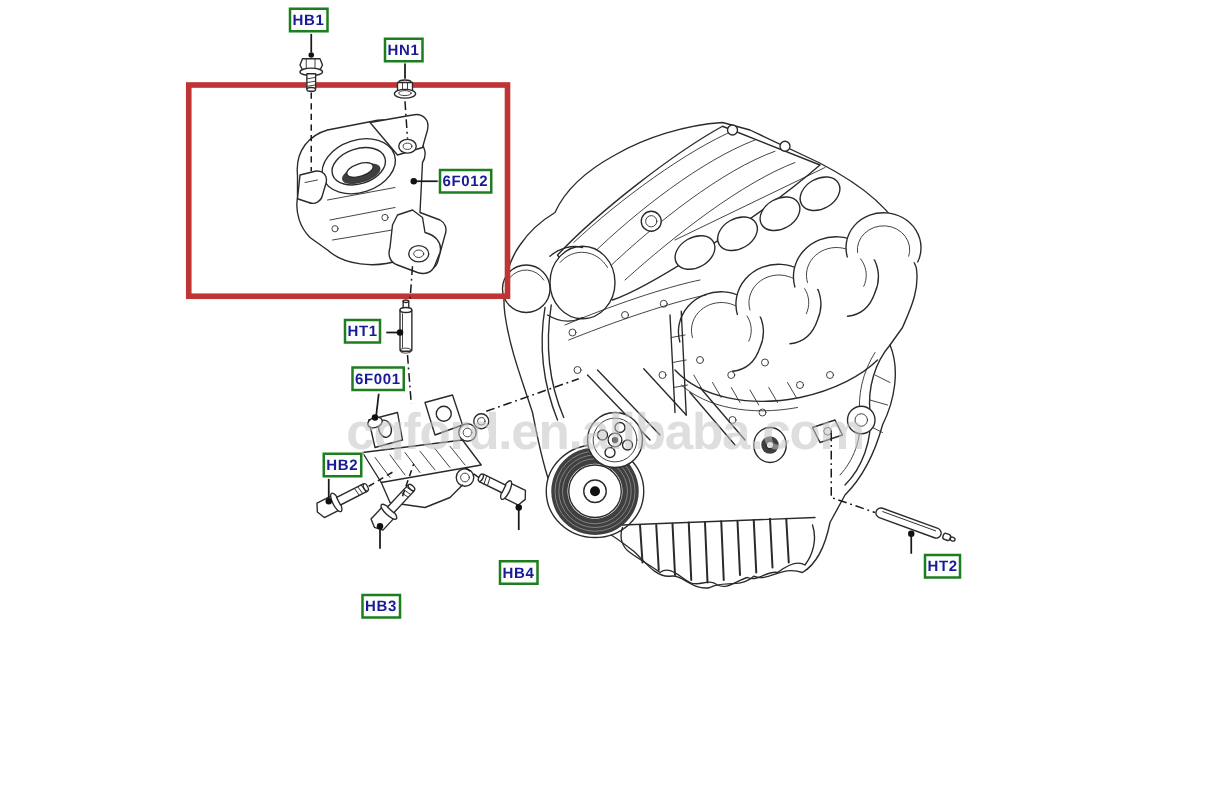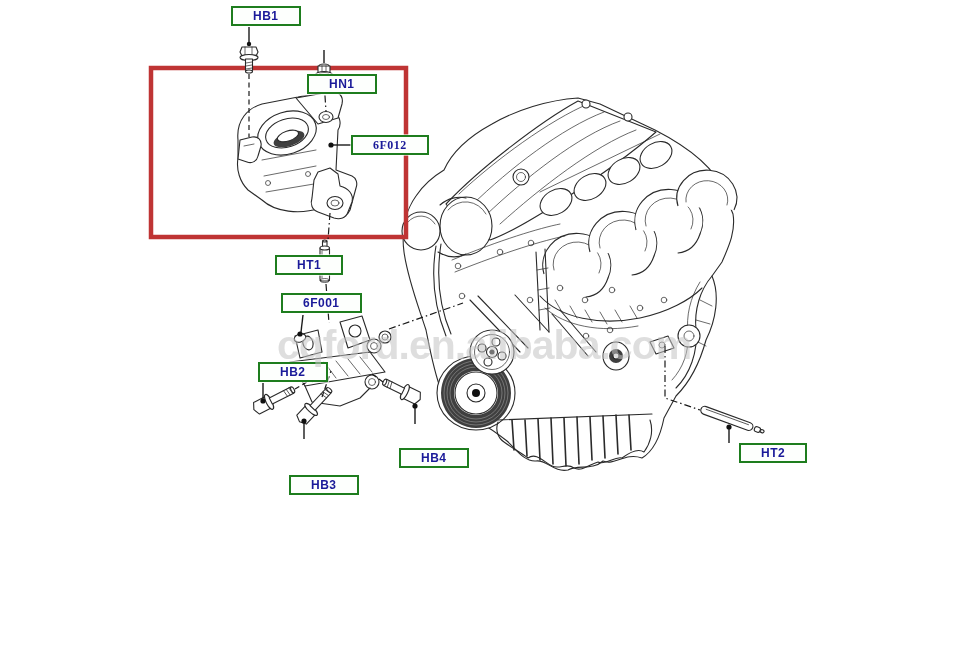--- a/index.html
+++ b/index.html
@@ -26,21 +26,21 @@
   .dash{stroke:#1a1a1a;fill:none;stroke-width:1.2;stroke-dasharray:5 3.5;}
   .dashdot{stroke:#1a1a1a;fill:none;stroke-width:1.2;stroke-dasharray:7 3 1.5 3;}
   .dot{fill:#111;stroke:none;}
   .redbox{stroke:var(--c-highlight_box);fill:none;stroke-width:4.5;}
   .plabel{
     position:absolute;
     border:2px solid var(--c-label_border);
     background:var(--c-label_background);
     color:var(--c-label_text);
     font-size:12px;font-weight:bold;line-height:14px;letter-spacing:.5px;
-    padding:1px 20px;white-space:nowrap;
+    padding:1px 1px;white-space:nowrap;
     box-shadow:0 0 0 1px rgba(255,255,255,.6);
   }
   .watermark{
     position:absolute;left:277px;top:289px;
     font-size:41px;font-weight:bold;letter-spacing:-1px;
     color:var(--c-watermark_gray);opacity:.55;
     pointer-events:none;user-select:none;white-space:nowrap;margin-top:33px;
   }
 </style>
 </head>
@@ -297,22 +297,22 @@
       <path class="leader" d="M415,424 L415,408"></path>
         <circle class="dot" cx="415" cy="406" r="2.6"></circle>
       <path class="dash" d="M383,382 L372,374"></path>
       <path class="leader" d="M729,443 L729,429"></path>
         <circle class="dot" cx="729" cy="427" r="2.6"></circle>
       <path class="dashdot" d="M665,346 L665,398 L700,410"></path>
     </g>
   </svg>
 
   <div class="plabel" style="left:231px;top:6px;">HB1</div>
-  <div class="plabel" style="left:307px;top:30px;margin-top:44px;">HN1</div>
-  <div class="plabel" style="left:351px;top:135px;font-family:Liberation Serif, serif;">6F012</div>
+  <div class="plabel" style="left:307px;top:30px;">HN1</div>
+  <div class="plabel" style="left:351px;top:135px;">6F012</div>
   <div class="plabel" style="left:275px;top:255px;">HT1</div>
   <div class="plabel" style="left:281px;top:293px;">6F001</div>
   <div class="plabel" style="left:246px;top:362px;margin-left:12px;">HB2</div>
   <div class="plabel" style="left:289px;top:439px;margin-top:36px;">HB3</div>
   <div class="plabel" style="left:399px;top:448px;">HB4</div>
   <div class="plabel" style="left:739px;top:443px;">HT2</div>
 
   <div class="watermark">cqford.en.alibaba.com</div>
 
 </div>

